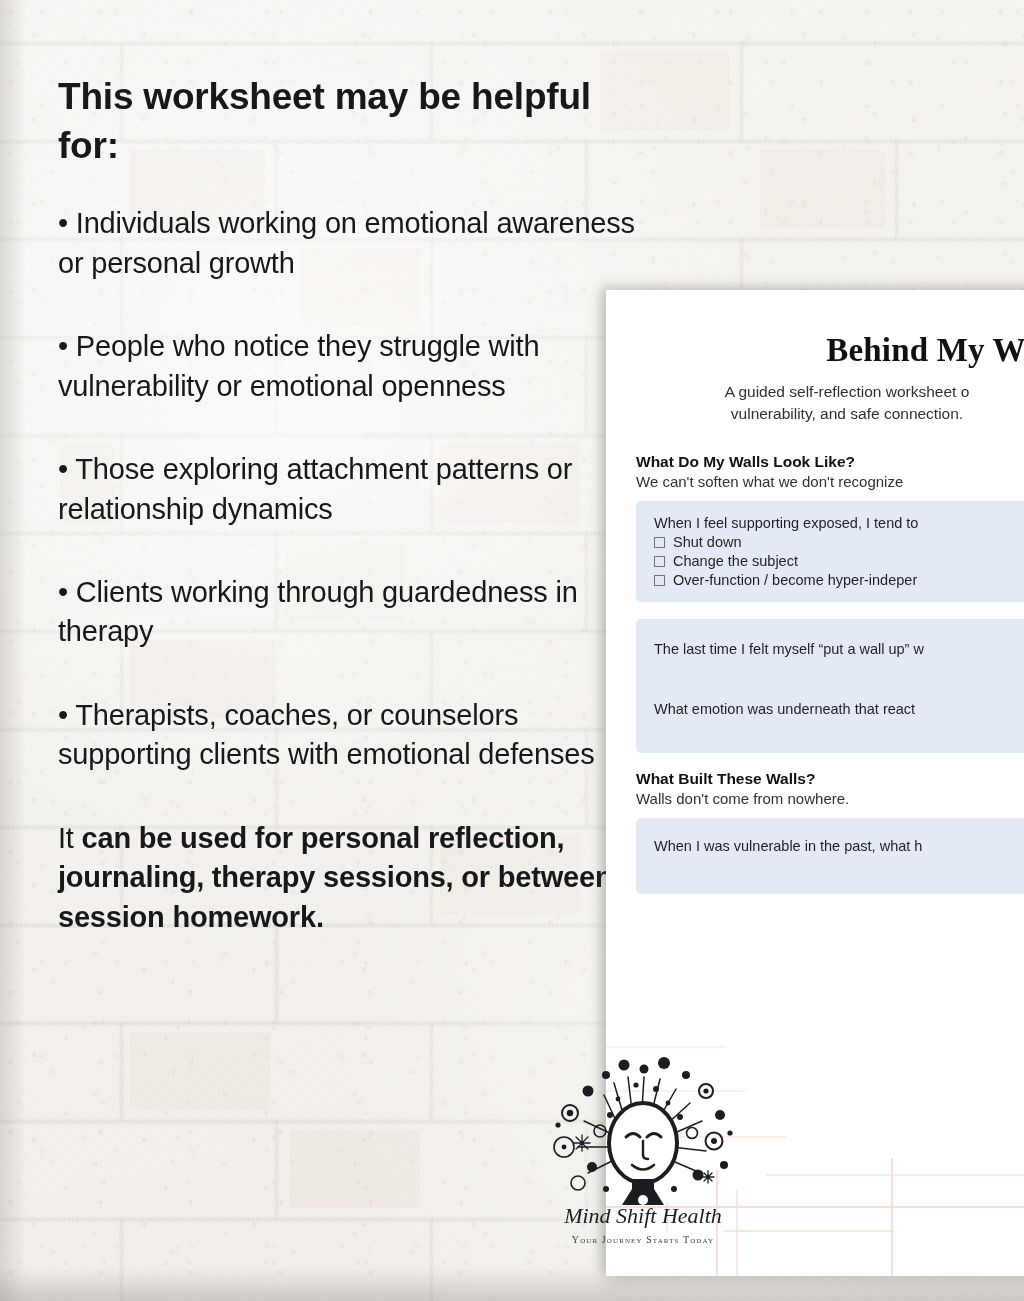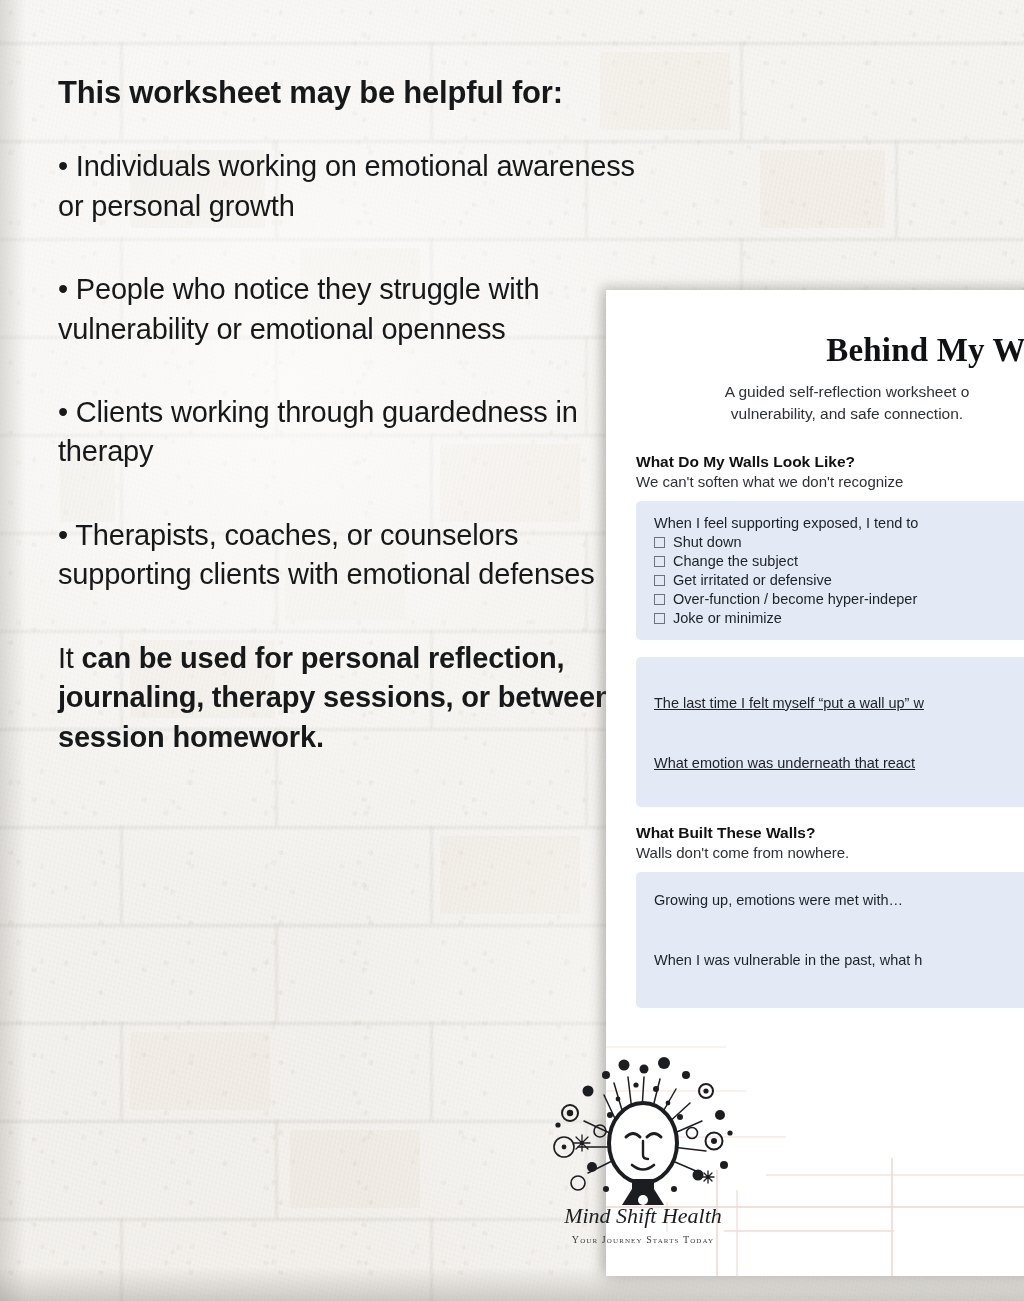--- a/index.html
+++ b/index.html
@@ -84,21 +84,21 @@
 
   
   #copy {
     position: absolute;
     left: 58px;
     top: 72px;
     width: 580px;
     color: #16181a;
   }
   #copy .head {
-    font-size: 31px;
+    font-size: 37px;
     font-weight: bold;
     line-height: 1.33;
     letter-spacing: -0.2px;
     margin: 0 0 34px 0;
   }
   #copy .bullet {
     font-size: 29px;
     line-height: 1.36;
     letter-spacing: -0.2px;
     margin: 0 0 44px 0;
@@ -185,21 +185,21 @@
     gap: 8px;
   }
   #sheet .cbox {
     width: 9px;
     height: 9px;
     border: 1.3px solid #6e737b;
     flex: 0 0 auto;
     display: inline-block;
   }
   #sheet .bluebox.tall { padding: 22px 18px 26px 18px; }
-  #sheet .bluebox.tall .q { margin: 16px 0 44px 0; text-decoration: underline; }
+  #sheet .bluebox.tall .q { margin: 0 0 44px 0; }
   #sheet .bluebox.tall .q:last-child { margin-bottom: 10px; }
   #sheet .bluebox.tall2 { padding: 20px 18px 40px 18px; }
   #sheet .bluebox.tall2 .q { margin: 0 0 44px 0; }
   #sheet .bluebox.tall2 .q:last-child { margin-bottom: 0; }
 
   
   #sheet .deco { position: absolute; background: #f3d9d3; z-index: 1; }
 
   
   #logo {
@@ -298,20 +298,21 @@
   <div class="grain2"></div>
   <div class="wash"></div>
   <div class="leftshade"></div>
   <div class="botshade"></div>
 </div>
 
 <div id="copy">
   <p class="head">This worksheet may be helpful for:</p>
   <p class="bullet">• Individuals working on emotional awareness or personal growth</p>
   <p class="bullet">• People who notice they struggle with vulnerability or emotional openness</p>
+  <p class="bullet">• Those exploring attachment patterns or relationship dynamics</p>
   <p class="bullet">• Clients working through guardedness in therapy</p>
   <p class="bullet">• Therapists, coaches, or counselors supporting clients with emotional defenses</p>
   <p class="closing"><span class="lead">It </span><span class="strong">can be used for personal reflection, journaling, therapy sessions, or between-session homework.</span></p>
 </div>
 
 <div id="sheet">
 
   <div class="deco" style="left:0;top:916px;width:460px;height:2px;opacity:.85;"></div>
   <div class="deco" style="left:110px;top:880px;width:2px;height:106px;opacity:.8;"></div>
   <div class="deco" style="left:130px;top:900px;width:2px;height:86px;opacity:.6;"></div>
@@ -339,42 +340,33 @@
       <div class="checkline">
           <span class="cbox"></span>
           <span>Shut down</span>
         </div>
       <div class="checkline">
           <span class="cbox"></span>
           <span>Change the subject</span>
         </div>
       <div class="checkline">
           <span class="cbox"></span>
-          <span>Get irritated or defensive</span>
-        </div>
-      <div class="checkline">
-          <span class="cbox"></span>
           <span>Over-function / become hyper-indeper</span>
-        </div>
-      <div class="checkline">
-          <span class="cbox"></span>
-          <span>Joke or minimize</span>
         </div>
     </div>
 
     <div class="bluebox tall">
       <p class="q">The last time I felt myself “put a wall up” w</p>
       <p class="q">What emotion was underneath that react</p>
     </div>
 
     <h2 class="sec-h">What Built These Walls?</h2>
     <p class="sec-s">Walls don't come from nowhere.</p>
 
     <div class="bluebox tall2">
-      <p class="q">Growing up, emotions were met with…</p>
       <p class="q">When I was vulnerable in the past, what h</p>
     </div>
   </div>
 </div>
 
 <div id="logo">
   <svg width="190" height="150" viewBox="0 0 190 150">
     <g fill="#1b1d21">
 
       <circle cx="22" cy="58" r="8" fill="none" stroke="#1b1d21" stroke-width="2"></circle>

